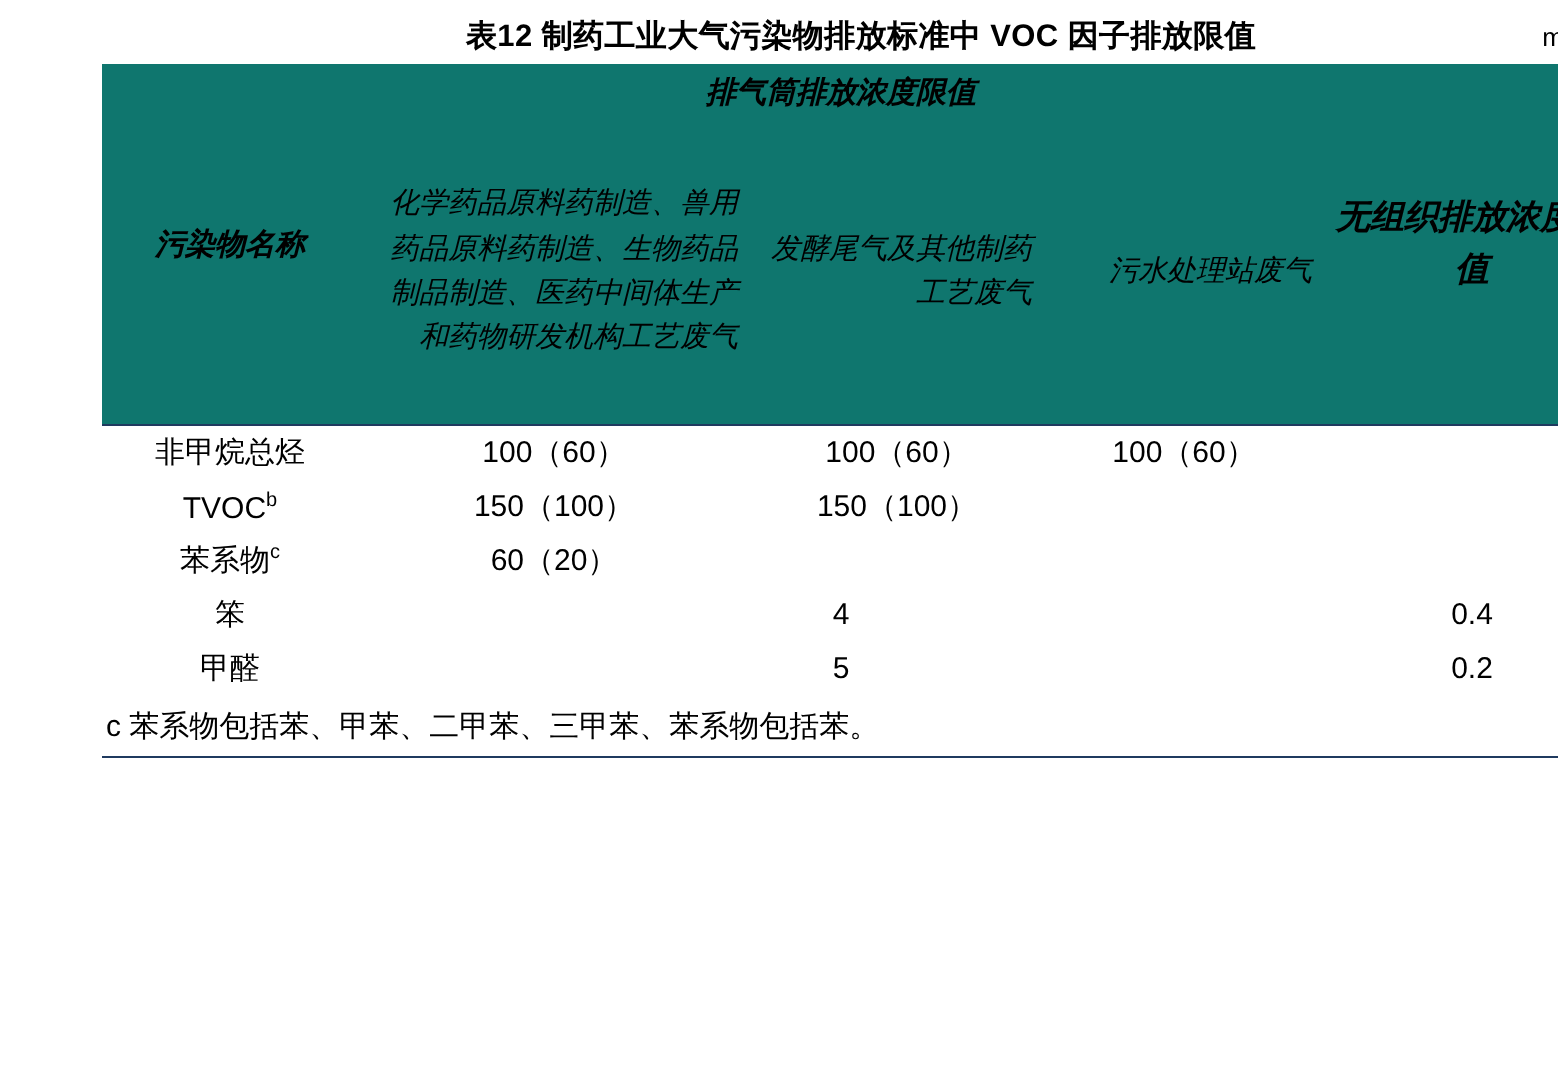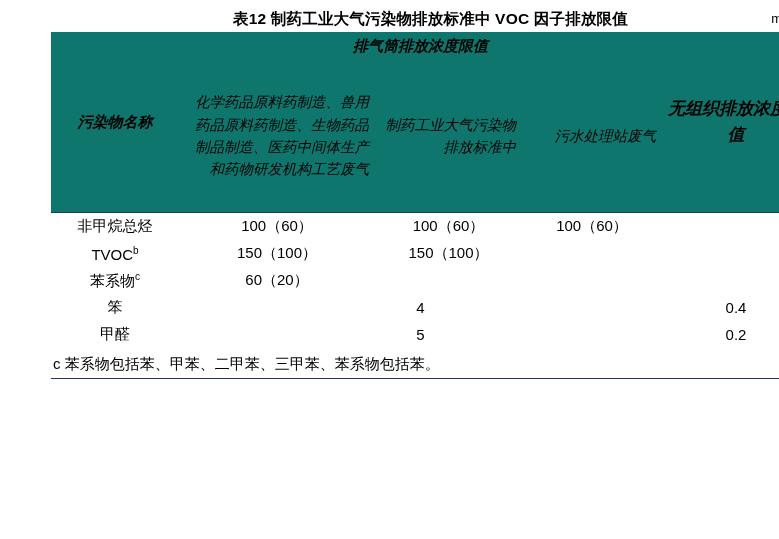--- a/index.html
+++ b/index.html
@@ -145,21 +145,21 @@
       <col style="width:148px">
     </colgroup>
     <thead>
       <tr>
         <td class="hdr-band line-top pollutant-head" rowspan="2">污染物名称</td>
         <td class="hdr-band line-top th-center line-thin-bot" colspan="3" style="height:28px;">排气筒排放浓度限值</td>
         <td class="hdr-band line-top fugitive-head" rowspan="2">无组织排放浓度限值</td>
       </tr>
       <tr>
         <td class="hdr-band th-sub left-align" style="height:152px;">化学药品原料药制造、兽用药品原料药制造、生物药品制品制造、医药中间体生产和药物研发机构工艺废气</td>
-        <td class="hdr-band th-sub left-align">制药工业大气污染物排放标准中</td>
+        <td class="hdr-band th-sub left-align">发酵尾气及其他制药工艺废气</td>
         <td class="hdr-band th-sub left-align">污水处理站废气</td>
       </tr>
     </thead>
     <tbody>
       <tr class="data-row row-sep" style="border-top:1.6px solid #1f3a5f;">
         <td class="name" style="border-top:1.6px solid #1f3a5f;">非甲烷总烃</td>
         <td style="border-top:1.6px solid #1f3a5f;">100（60）</td>
         <td style="border-top:1.6px solid #1f3a5f;">100（60）</td>
         <td style="border-top:1.6px solid #1f3a5f;">100（60）</td>
         <td style="border-top:1.6px solid #1f3a5f;"></td>

